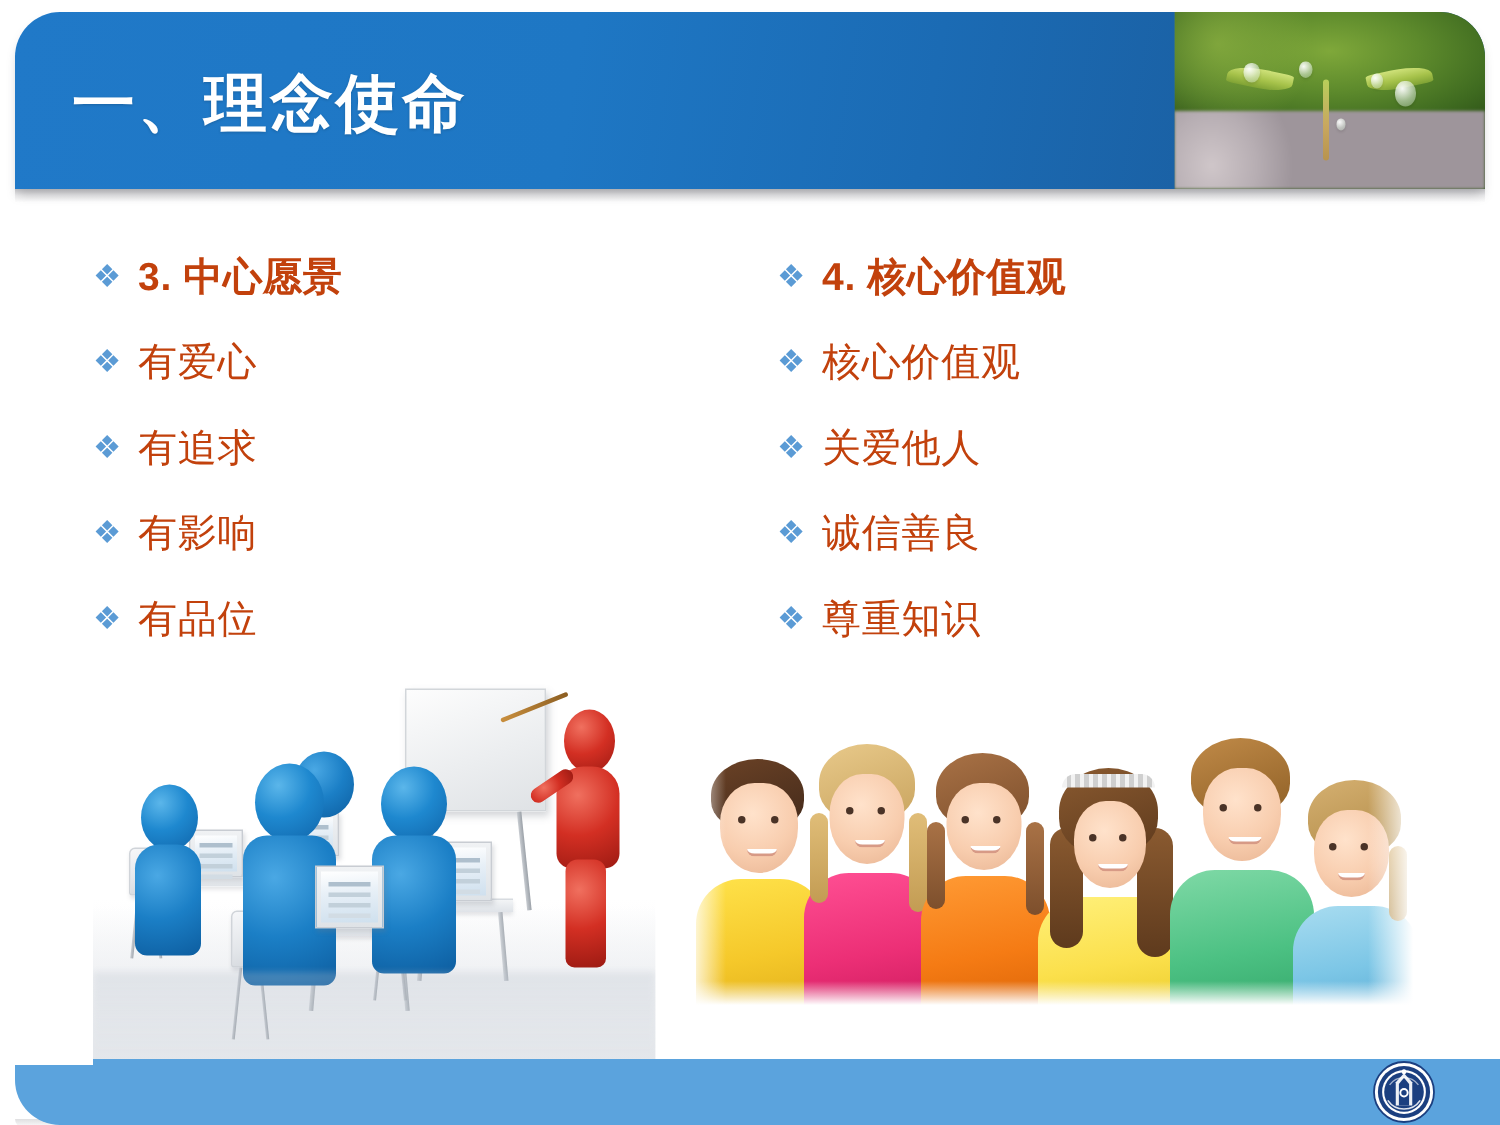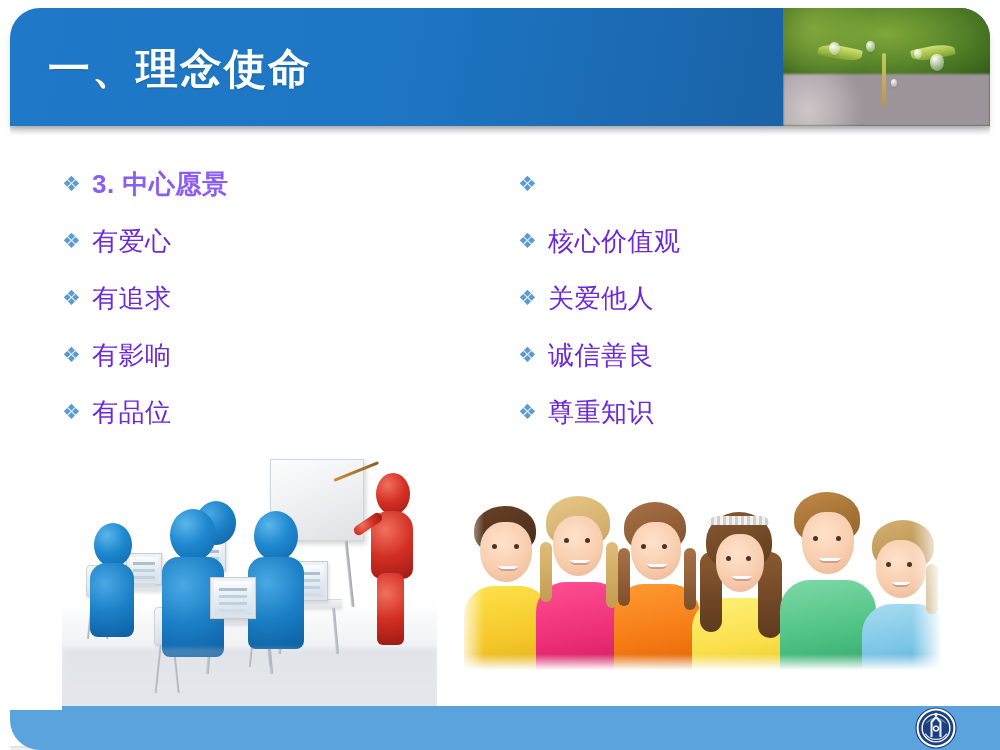--- a/index.html
+++ b/index.html
@@ -133,25 +133,25 @@
   .bullet-mark {
     width:30px;
     flex:0 0 30px;
     color:#5b9bd5;
     font-size:21px;
     line-height:1;
     font-family:"DejaVu Sans",sans-serif;
   }
   .bullet-text {
     font-size:26px;
-    color:#6d28d9;
+    color:#c2410c;
     letter-spacing:.5px;
     white-space:nowrap;
   }
-  .bullet-text.heading { color:#8b5cf6; font-weight:bold; }
+  .bullet-text.heading { color:#c2410c; font-weight:bold; }
 
   
   .classroom {
     position:absolute;
     left:62px; top:437px;
     width:375px; height:270px;
     background:linear-gradient(180deg,#ffffff 0%,#ffffff 60%,#f4f5f7 100%);
     overflow:hidden;
   }
   .cr-floor {
@@ -438,20 +438,21 @@
       </div>
       <div class="bullet-row">
         <span class="bullet-mark">❖</span>
         <span class="bullet-text">有品位</span>
       </div>
     </div>
 
     <div class="bullet-col right">
       <div class="bullet-row">
         <span class="bullet-mark">❖</span>
+        <span class="bullet-text heading">4. 核心价值观</span>
       </div>
       <div class="bullet-row">
         <span class="bullet-mark">❖</span>
         <span class="bullet-text">核心价值观</span>
       </div>
       <div class="bullet-row">
         <span class="bullet-mark">❖</span>
         <span class="bullet-text">关爱他人</span>
       </div>
       <div class="bullet-row">

